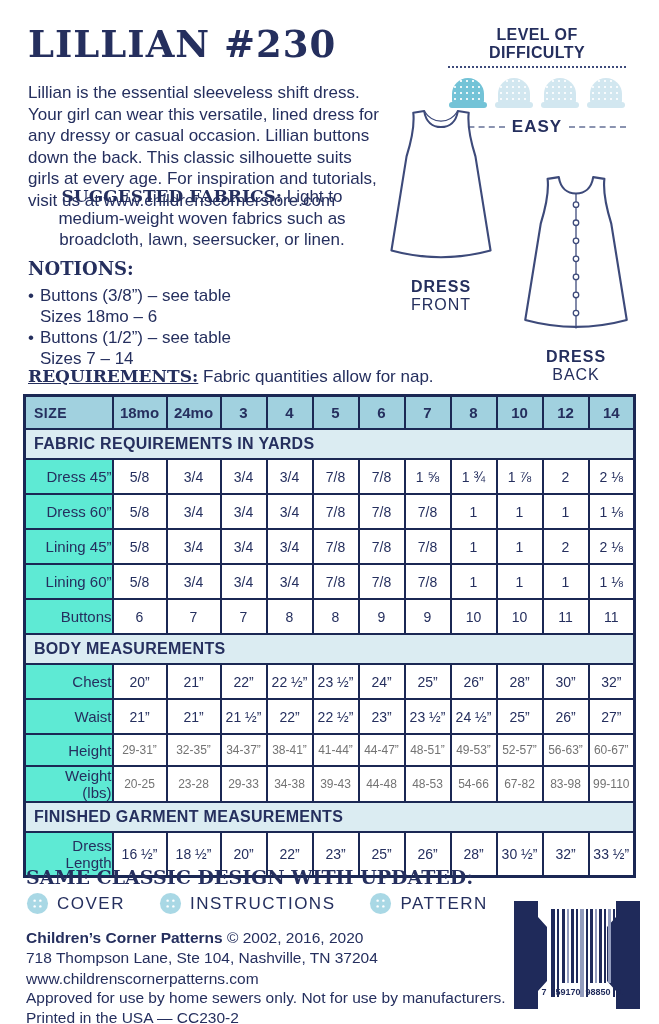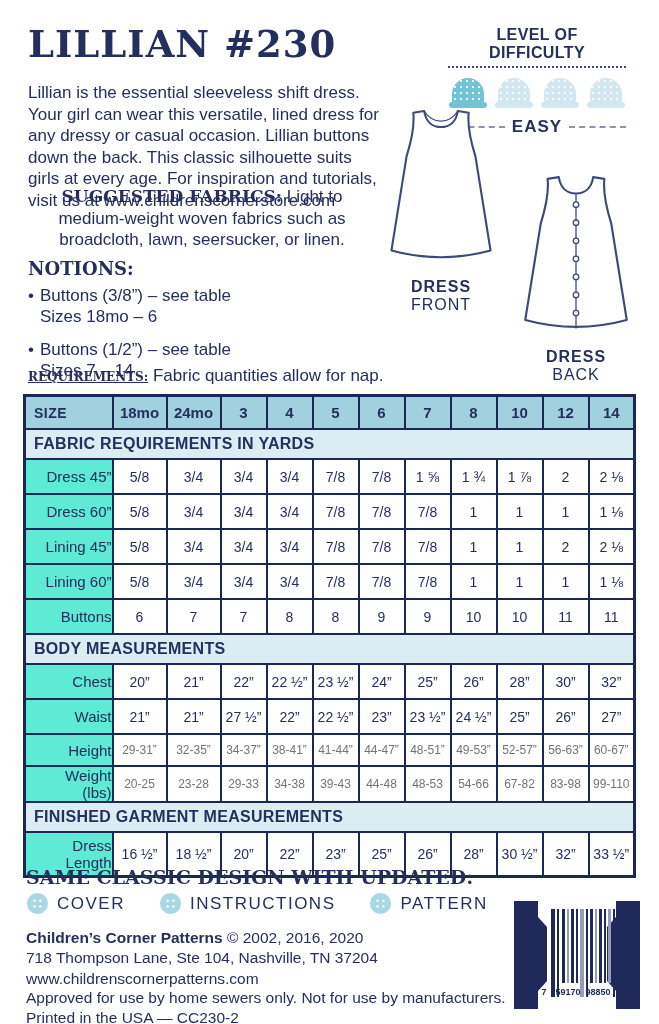--- a/index.html
+++ b/index.html
@@ -35,23 +35,23 @@
   .illus-label{text-align:center;font-size:16px;letter-spacing:1px;line-height:1.15;margin-top:4px;}
   .illus-label .l1{font-weight:700;}
 
   
   .serifhead{font-family:"DejaVu Serif",serif;font-weight:700;}
   .fabrics{position:absolute;left:28px;top:186px;width:348px;font-size:17px;line-height:1.27;text-align:center;}
   .notions{position:absolute;left:28px;top:258px;width:340px;font-size:17px;line-height:1.25;}
   .notions .nhead{font-size:18px;}
   .notions .item{margin-top:4px;}
   .notions .item .b{display:inline-block;width:12px;}
-  .notions .item + .item{margin-top:12px;}
+  .notions .item + .item{margin-top:0;}
   .req{position:absolute;left:28px;top:366px;width:600px;font-size:17px;}
-  .req .serifhead{text-decoration:underline;font-size:12px;}
+  .req .serifhead{text-decoration:underline;font-size:17px;}
 
   
   .reqtable{position:absolute;left:23px;top:394px;width:613px;border-collapse:collapse;
             table-layout:fixed;border:3px solid #1b2854;}
   .reqtable th,.reqtable td{border:2px solid #1b2854;text-align:center;vertical-align:middle;
             padding:0;overflow:hidden;}
   .reqtable thead th{background:#a1d1df;font-size:15px;font-weight:700;height:31px;}
   .reqtable thead th.sizecell{text-align:left;padding-left:8px;font-size:14px;letter-spacing:.5px;}
   .reqtable tr.band td{background:#dbecf2;text-align:left;padding-left:8px;font-weight:700;
             font-size:16px;height:28px;letter-spacing:.3px;}
@@ -267,21 +267,21 @@
           <td>25”</td>
           <td>26”</td>
           <td>28”</td>
           <td>30”</td>
           <td>32”</td>
         </tr>
         <tr>
           <th>Waist</th>
           <td>21”</td>
           <td>21”</td>
-          <td>27 ½”</td>
+          <td>21 ½”</td>
           <td>22”</td>
           <td>22 ½”</td>
           <td>23”</td>
           <td>23 ½”</td>
           <td>24 ½”</td>
           <td>25”</td>
           <td>26”</td>
           <td>27”</td>
         </tr>
         <tr class="small">

